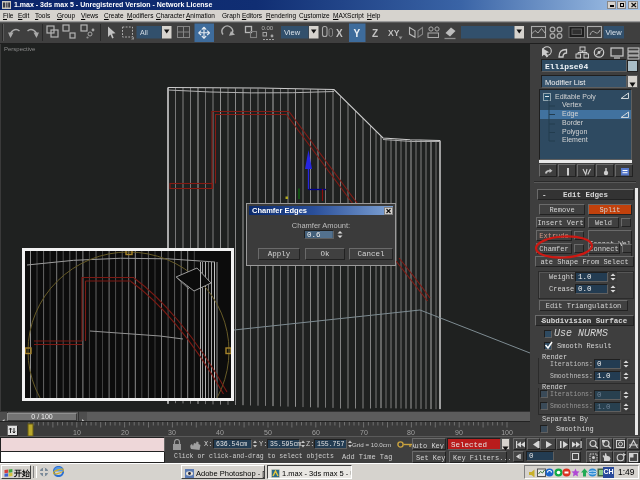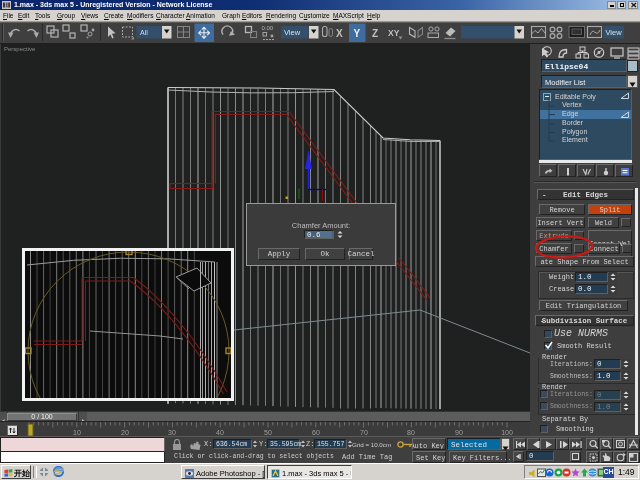--- a/index.html
+++ b/index.html
@@ -238,37 +238,45 @@
 <line x1="82" y1="277.5" x2="134" y2="277.5"></line>
 <line x1="85.5" y1="281" x2="131" y2="281"></line>
 <path d="M134,278 C160,297 195,335 227,392"></path>
 <path d="M131,281.5 C158,301 192,338 223.5,394"></path>
 </g>
 <rect x="126" y="249.5" width="6" height="5" fill="none" stroke="#a5832a" stroke-width="1.4"></rect>
 <rect x="25.5" y="348" width="5.5" height="5.5" fill="none" stroke="#a5832a" stroke-width="1.4"></rect>
 <rect x="226" y="348" width="5" height="5.5" fill="none" stroke="#a5832a" stroke-width="1.4"></rect>
 </svg>
 <div style="position:absolute;left:246px;top:203px;width:150px;height:63px;background:#3b3b3b;border:1px solid #9a9a9a;box-sizing:border-box;z-index:30;">
+<div style="position:absolute;left:2px;top:2px;right:2px;height:9px;background:linear-gradient(90deg,#0b2a6b,#2a4f9a 45%,#7fa3d4);">
+<span style="font-family:'Liberation Sans',sans-serif;font-weight:bold;color:#fff;font-size:7.5px;position:absolute;left:3px;top:0px;white-space:nowrap;">Chamfer Edges</span>
+<div style="position:absolute;right:0.5px;top:0.5px;width:9px;height:8px;background:#d6d3ce;border:1px solid #808080;box-sizing:border-box;">
+        <svg width="7" height="6" style="position:absolute;left:0;top:0">
+          <path d="M1.5,1 L5.5,5 M5.5,1 L1.5,5" stroke="#111" stroke-width="1.2"></path>
+        </svg>
+      </div>
+</div>
 <span style="font-family:'Liberation Sans',sans-serif;color:#bdbdbd;font-size:7.5px;position:absolute;left:50%;top:16.5px;transform:translateX(-50%);white-space:nowrap;">Chamfer Amount:</span>
 <div style="position:absolute;left:57px;top:26px;width:30px;height:9px;background:#44607a;border-top:1px solid #1f1f1f;border-left:1px solid #1f1f1f;border-bottom:1px solid #5f5f5f;border-right:1px solid #5f5f5f;box-sizing:border-box;">
       <div style="position:absolute;left:15px;top:0px;width:12px;height:7px;background:#53718e;"></div>
       <span style="font-family:'Liberation Mono',monospace;color:#f2f2f2;font-size:7.5px;position:absolute;left:2px;top:-0.5px;">0.6</span>
     </div>
 <svg width="8" height="9" style="position:absolute;left:89px;top:26px">
       <rect width="8" height="9" fill="#3a3a3a"></rect>
       <polygon points="1.5,3.5 6.5,3.5 4,1" fill="#dadada"></polygon>
       <polygon points="1.5,5.5 6.5,5.5 4,8" fill="#dadada"></polygon>
     </svg>
 <div style="position:absolute;left:11px;top:44px;width:42px;height:12px;background:#404040;border-top:1px solid #6a6a6a;border-left:1px solid #6a6a6a;border-bottom:1px solid #222;border-right:1px solid #222;box-sizing:border-box;">
       <span style="font-family:'Liberation Mono',monospace;color:#d4d4d4;font-size:7.5px;position:absolute;left:50%;top:50%;transform:translate(-50%,-50%);">Apply</span>
     </div>
 <div style="position:absolute;left:58px;top:44px;width:40px;height:12px;background:#404040;border-top:1px solid #6a6a6a;border-left:1px solid #6a6a6a;border-bottom:1px solid #222;border-right:1px solid #222;box-sizing:border-box;">
       <span style="font-family:'Liberation Mono',monospace;color:#d4d4d4;font-size:7.5px;position:absolute;left:50%;top:50%;transform:translate(-50%,-50%);">Ok</span>
     </div>
-<div style="position:absolute;left:102px;top:44px;width:24px;height:12px;background:#404040;border-top:1px solid #6a6a6a;border-left:1px solid #6a6a6a;border-bottom:1px solid #222;border-right:1px solid #222;box-sizing:border-box;">
+<div style="position:absolute;left:102px;top:44px;width:44px;height:12px;background:#404040;border-top:1px solid #6a6a6a;border-left:1px solid #6a6a6a;border-bottom:1px solid #222;border-right:1px solid #222;box-sizing:border-box;">
       <span style="font-family:'Liberation Mono',monospace;color:#d4d4d4;font-size:7.5px;position:absolute;left:50%;top:50%;transform:translate(-50%,-50%);">Cancel</span>
     </div>
 </div>
 <div style="position:absolute;left:530px;top:44px;width:110px;height:392px;background:#3e3e3e;">
 <svg width="106" height="15" viewBox="0 0 106 15" style="position:absolute;left:4px;top:1px">
 <polygon points="8,3 8,11.5 10.7,9 12.5,12.5 14.2,11.6 12.4,8 15.2,7.2" fill="#cccccc"></polygon>
       <circle cx="13" cy="6" r="4.3" fill="none" stroke="#cccccc" stroke-width="1.1"></circle>
 <path d="M25,12 Q25,4.5 32.5,4.5 L32.5,8 Q29,8 29,12 Z" fill="none" stroke="#cccccc" stroke-width="1.3"></path>
 <rect x="46" y="2" width="5" height="4" fill="none" stroke="#cccccc"></rect>
       <rect x="42" y="9" width="4.5" height="4" fill="none" stroke="#cccccc"></rect>
@@ -634,21 +642,21 @@
     <span style="font-family:'Liberation Mono',monospace;color:#cfcfcf;font-size:7px;position:absolute;left:342px;top:16px;white-space:nowrap;">Add Time Tag</span>
     <svg width="18" height="9" style="position:absolute;left:397px;top:3px">
       <circle cx="3.5" cy="4.5" r="2.6" fill="none" stroke="#c9a23f" stroke-width="1.4"></circle>
       <line x1="6.5" y1="4.5" x2="16" y2="4.5" stroke="#c9a23f" stroke-width="1.4"></line>
       <line x1="13" y1="4.5" x2="13" y2="7" stroke="#c9a23f" stroke-width="1.4"></line>
       <line x1="15.5" y1="4.5" x2="15.5" y2="7.5" stroke="#c9a23f" stroke-width="1.4"></line>
     </svg>
     <div style="position:absolute;left:412px;top:0.5px;width:34px;height:12.5px;background:#424242;border-top:1px solid #6a6a6a;border-left:1px solid #6a6a6a;border-bottom:1px solid #222;border-right:1px solid #222;box-sizing:border-box;overflow:hidden;">
       <span style="font-family:'Liberation Mono',monospace;color:#d4d4d4;font-size:7px;position:absolute;right:1px;top:3px;white-space:nowrap;">Auto Key</span>
     </div>
-    <div style="position:absolute;left:447px;top:1px;width:54px;height:11.5px;background:#0369a1;border-top:1px solid #1f1f1f;border-left:1px solid #1f1f1f;border-bottom:1px solid #5f5f5f;border-right:1px solid #5f5f5f;box-sizing:border-box;">
+    <div style="position:absolute;left:447px;top:1px;width:54px;height:11.5px;background:#b91c1c;border-top:1px solid #1f1f1f;border-left:1px solid #1f1f1f;border-bottom:1px solid #5f5f5f;border-right:1px solid #5f5f5f;box-sizing:border-box;">
       <span style="font-family:'Liberation Mono',monospace;color:#e4e4e4;font-size:7.5px;position:absolute;left:3px;top:1.5px;">Selected</span>
     </div>
     <div style="position:absolute;left:501px;top:1px;width:9px;height:11.5px;background:#d6d3ce;border:1px solid #555;box-sizing:border-box;"><svg width="7" height="10">
         <polygon points="0.5,3.5 6.5,3.5 3.5,7.5" fill="#111"></polygon>
       </svg></div>
     <div style="position:absolute;left:412px;top:13.5px;width:34px;height:12px;background:#424242;border-top:1px solid #6a6a6a;border-left:1px solid #6a6a6a;border-bottom:1px solid #222;border-right:1px solid #222;box-sizing:border-box;">
       <span style="font-family:'Liberation Mono',monospace;color:#d4d4d4;font-size:7px;position:absolute;left:3px;top:2.5px;white-space:nowrap;">Set Key</span>
     </div>
     <div style="position:absolute;left:449px;top:13.5px;width:58px;height:12px;background:#424242;border-top:1px solid #6a6a6a;border-left:1px solid #6a6a6a;border-bottom:1px solid #222;border-right:1px solid #222;box-sizing:border-box;">
       <span style="font-family:'Liberation Mono',monospace;color:#d4d4d4;font-size:7px;position:absolute;left:3px;top:2.5px;white-space:nowrap;">Key Filters...</span>

